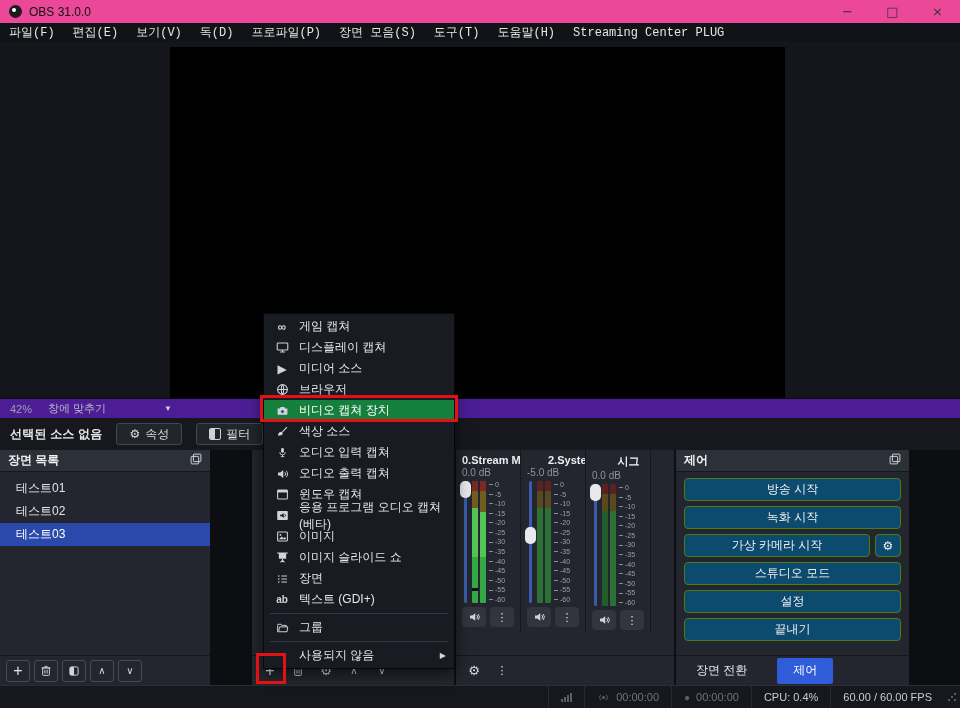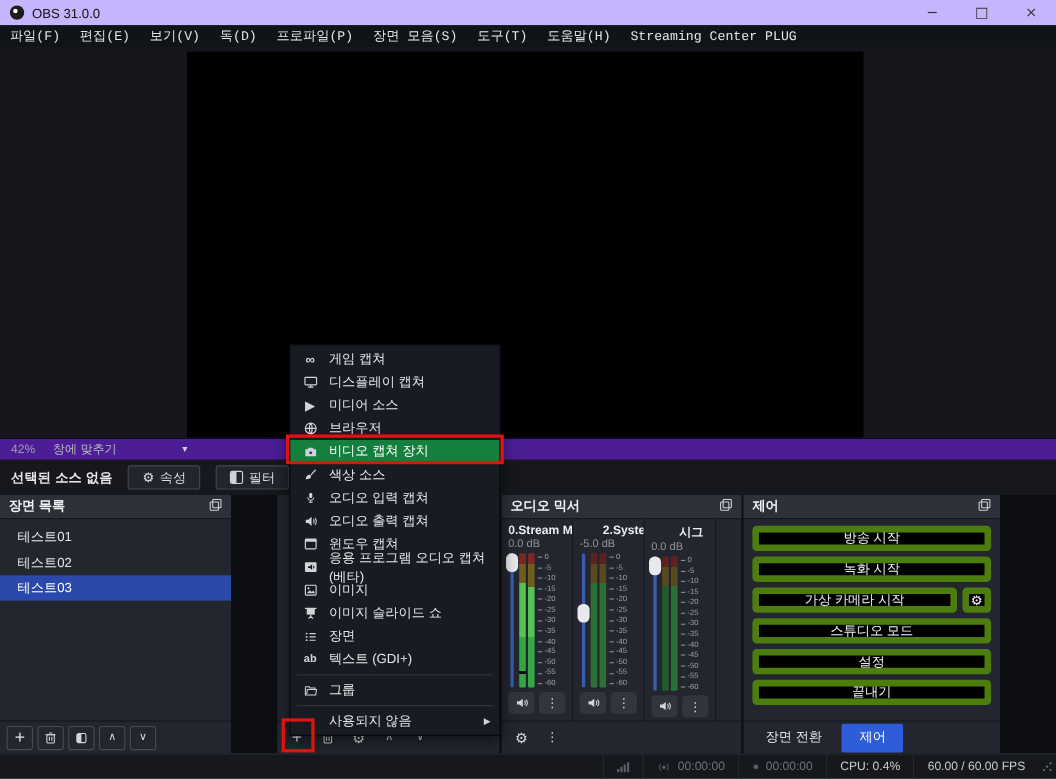--- a/index.html
+++ b/index.html
@@ -1,20 +1,20 @@
 <!DOCTYPE html>
 <html><head>
 <meta charset="utf-8">
 <style>
   * { margin:0; padding:0; box-sizing:border-box; }
   body { font-family:"Liberation Sans","DejaVu Sans",sans-serif; }
   #app { position:relative; width:960px; height:708px; background:#0c0e11; overflow:hidden; }
 
   
-  #titlebar { position:absolute; top:0; left:0; width:960px; height:23px; background:#c4b5fd;
+  #titlebar { position:absolute; top:0; left:0; width:960px; height:23px; background:#ec4899;
     display:flex; align-items:center; color:#111; font-size:12px; }
   .obs-logo { width:13px; height:13px; border-radius:50%; background:#1c1c1c; margin:0 7px 0 9px; position:relative; }
   .obs-logo::after { content:""; position:absolute; left:3px; top:3px; width:4px; height:4px; border-radius:50%; background:#fff; }
   .win-controls { margin-left:auto; display:flex; height:100%; }
   .win-btn { width:45px; height:100%; display:flex; align-items:center; justify-content:center;
     font-size:13px; color:#333; font-family:"DejaVu Sans",sans-serif; }
 
   
   #menubar { position:absolute; top:23px; left:0; width:960px; height:19px; background:#101317;
     display:flex; align-items:center; color:#e6e6e6; font-size:12px; }
@@ -85,25 +85,25 @@
   .tick { font-size:7px; color:#9ba0a8; line-height:1; position:relative; padding-left:6px; }
   .tick::before { content:""; position:absolute; left:0; top:45%; width:4px; height:1px; background:#888d95; }
   .mx-btns { display:flex; gap:4px; margin-top:4px; }
   .sm-btn { width:24px; height:20px; display:flex; align-items:center; justify-content:center;
     background:#32353e; border-radius:4px; color:#dfe1e5; font-size:11px; }
   .dots-glyph { font-size:11px; letter-spacing:0; color:#dfe1e5; }
 
   
   .ctl-body { padding:6px 8px 0 8px; display:flex; flex-direction:column; gap:5px; }
   .ctl-row { display:flex; gap:5px; }
-  .ctl-btn { flex:1; height:23px; background:#000000; border:6px solid #4d7c0f; border-radius:4px;
+  .ctl-btn { flex:1; height:23px; background:#0c4a6e; border:1px solid #4d7c0f; border-radius:4px;
     color:#f0f1f3; font-size:12px; display:flex; align-items:center; justify-content:center; }
   .ctl-gear { flex:0 0 26px; }
   .ctl-tabs { position:absolute; left:0; bottom:0; width:100%; height:30px; display:flex; align-items:center;
-    gap:2px; padding:0 4px; border-top:1px solid #15171c; }
+    gap:14px; padding:0 4px; border-top:1px solid #15171c; }
   .ctab { height:26px; padding:0 16px; display:flex; align-items:center; font-size:12px; color:#e2e4e8;
     background:#23262e; border-radius:2px; }
   .ctab.active { background:#2f5cd8; color:#fff; }
 
   
   #statusbar { position:absolute; top:685px; left:0; width:960px; height:23px; background:#16181d;
     border-top:1px solid #2a2d34; display:flex; align-items:center; justify-content:flex-end;
     color:#c9ccd1; font-size:11px; }
   .sb-cell { display:flex; align-items:center; gap:6px; padding:0 12px; height:100%; border-left:1px solid #272a31; }
   .sb-dim { color:#6e737b; }
@@ -240,29 +240,20 @@
       <span class="tb-btn flat">
           <span class="chev">∧</span>
         </span>
       <span class="tb-btn flat">
           <span class="chev">∨</span>
         </span>
     </div>
   </div>
 
   <div class="dock" id="dock-mixer">
-    <div class="dock-header">
-      <span>오디오 믹서</span>
-      <span class="popout">
-        <svg width="12" height="12" viewBox="0 0 16 16">
-            <rect class="st" x="4.5" y="1.5" width="10" height="10" rx="1"></rect>
-            <rect class="st" x="1.5" y="4.5" width="10" height="10" rx="1" fill="#2c3039"></rect>
-          </svg>
-      </span>
-    </div>
     <div class="mixer-body">
 
       <div class="mx-ch">
         <div class="mx-name">0.Stream Mix</div>
         <div class="mx-db">0.0 dB</div>
         <div class="mx-meter">
           <span class="sl-track">
               <span class="sl-thumb t-top"></span>
             </span>
           <span class="m-cols">

